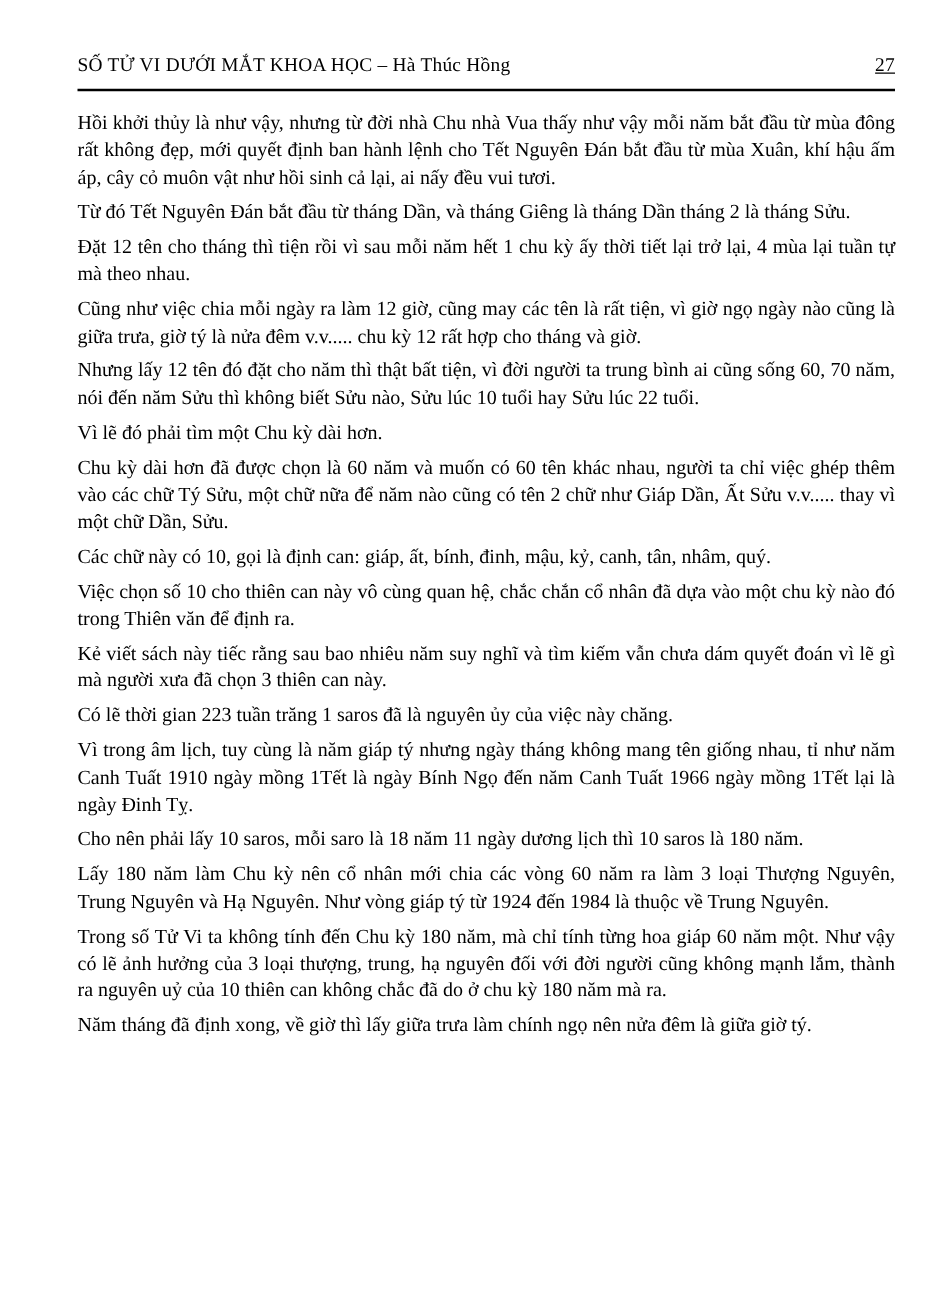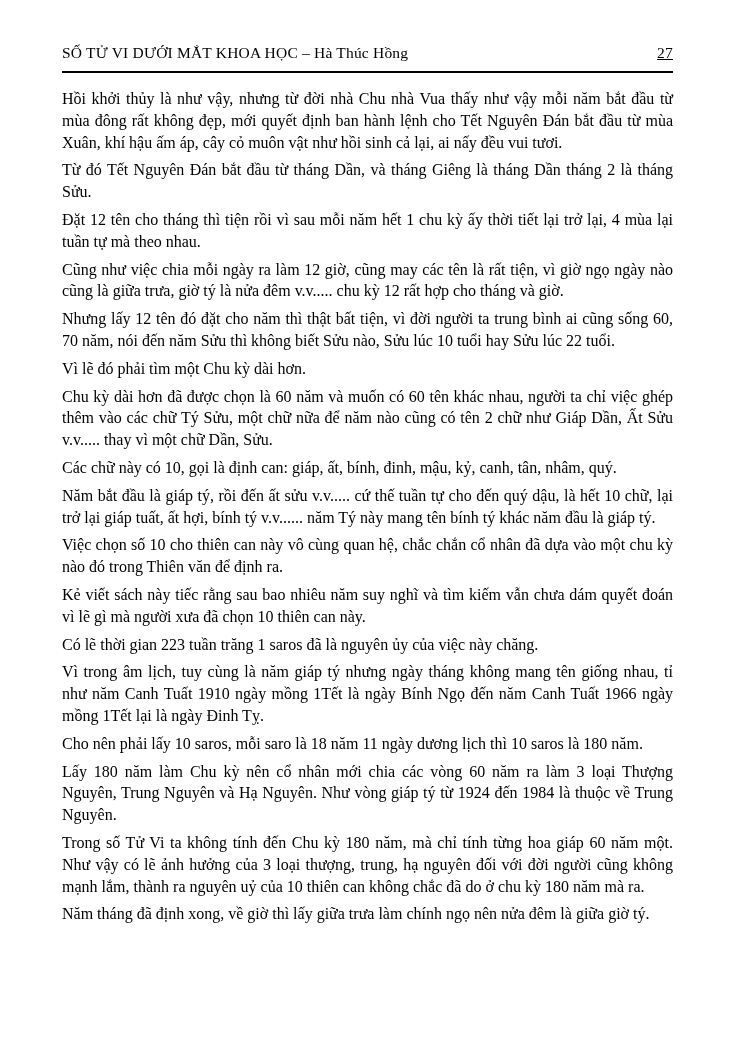--- a/index.html
+++ b/index.html
@@ -9,21 +9,21 @@
   }
   .page {
     position: relative;
     width: 744px;
     height: 1053px;
     margin: 0 auto;
     background: #ffffff;
     color: #000000;
     font-family: "Liberation Serif", "DejaVu Serif", serif;
     box-sizing: border-box;
-    padding: 44px 71px 40px 62px;
+    padding: 44px 28px 40px 62px;
     overflow: hidden;
   }
   .page-header {
     display: flex;
     justify-content: space-between;
     align-items: baseline;
     font-size: 15.5px;
     letter-spacing: 0.2px;
     padding-bottom: 9px;
     border-bottom: 2px solid #000000;
@@ -57,23 +57,22 @@
   </div>
   <div class="body-text">
       <p class="para">Hồi khởi thủy là như vậy, nhưng từ đời nhà Chu nhà Vua thấy như vậy mỗi năm bắt đầu từ mùa đông rất không đẹp, mới quyết định ban hành lệnh cho Tết Nguyên Đán bắt đầu từ mùa Xuân, khí hậu ấm áp, cây cỏ muôn vật như hồi sinh cả lại, ai nấy đều vui tươi.</p>
       <p class="para">Từ đó Tết Nguyên Đán bắt đầu từ tháng Dần, và tháng Giêng là tháng Dần tháng 2 là tháng Sửu.</p>
       <p class="para">Đặt 12 tên cho tháng thì tiện rồi vì sau mỗi năm hết 1 chu kỳ ấy thời tiết lại trở lại, 4 mùa lại tuần tự mà theo nhau.</p>
       <p class="para">Cũng như việc chia mỗi ngày ra làm 12 giờ, cũng may các tên là rất tiện, vì giờ ngọ ngày nào cũng là giữa trưa, giờ tý là nửa đêm v.v..... chu kỳ 12 rất hợp cho tháng và giờ.</p>
       <p class="para">Nhưng lấy 12 tên đó đặt cho năm thì thật bất tiện, vì đời người ta trung bình ai cũng sống 60, 70 năm, nói đến năm Sửu thì không biết Sửu nào, Sửu lúc 10 tuổi hay Sửu lúc 22 tuổi.</p>
       <p class="para">Vì lẽ đó phải tìm một Chu kỳ dài hơn.</p>
       <p class="para">Chu kỳ dài hơn đã được chọn là 60 năm và muốn có 60 tên khác nhau, người ta chỉ việc ghép thêm vào các chữ Tý Sửu, một chữ nữa để năm nào cũng có tên 2 chữ như Giáp Dần, Ất Sửu v.v..... thay vì một chữ Dần, Sửu.</p>
       <p class="para">Các chữ này có 10, gọi là định can: giáp, ất, bính, đinh, mậu, kỷ, canh, tân, nhâm, quý.</p>
-      <p class="para">Năm bắt đầu là giáp tý, rồi đến ất sửu v.v..... cứ thế tuần tự cho đến quý dậu, là hết 10 chữ, lại trở lại giáp tuất, ất hợi, bính tý v.v...... năm Tý này mang tên bính tý khác năm đầu là giáp tý.</p>
       <p class="para">Việc chọn số 10 cho thiên can này vô cùng quan hệ, chắc chắn cổ nhân đã dựa vào một chu kỳ nào đó trong Thiên văn để định ra.</p>
-      <p class="para">Kẻ viết sách này tiếc rằng sau bao nhiêu năm suy nghĩ và tìm kiếm vẫn chưa dám quyết đoán vì lẽ gì mà người xưa đã chọn 10 thiên can này.</p>
+      <p class="para">Kẻ viết sách này tiếc rằng sau bao nhiêu năm suy nghĩ và tìm kiếm vẫn chưa dám quyết đoán vì lẽ gì mà người xưa đã chọn 3 thiên can này.</p>
       <p class="para">Có lẽ thời gian 223 tuần trăng 1 saros đã là nguyên ủy của việc này chăng.</p>
       <p class="para">Vì trong âm lịch, tuy cùng là năm giáp tý nhưng ngày tháng không mang tên giống nhau, tỉ như năm Canh Tuất 1910 ngày mồng 1Tết là ngày Bính Ngọ đến năm Canh Tuất 1966 ngày mồng 1Tết lại là ngày Đinh Tỵ.</p>
       <p class="para">Cho nên phải lấy 10 saros, mỗi saro là 18 năm 11 ngày dương lịch thì 10 saros là 180 năm.</p>
       <p class="para">Lấy 180 năm làm Chu kỳ nên cổ nhân mới chia các vòng 60 năm ra làm 3 loại Thượng Nguyên, Trung Nguyên và Hạ Nguyên. Như vòng giáp tý từ 1924 đến 1984 là thuộc về Trung Nguyên.</p>
       <p class="para">Trong số Tử Vi ta không tính đến Chu kỳ 180 năm, mà chỉ tính từng hoa giáp 60 năm một. Như vậy có lẽ ảnh hưởng của 3 loại thượng, trung, hạ nguyên đối với đời người cũng không mạnh lắm, thành ra nguyên uỷ của 10 thiên can không chắc đã do ở chu kỳ 180 năm mà ra.</p>
       <p class="para">Năm tháng đã định xong, về giờ thì lấy giữa trưa làm chính ngọ nên nửa đêm là giữa giờ tý.</p>
     </div>
 </div>
 
 </body></html>

